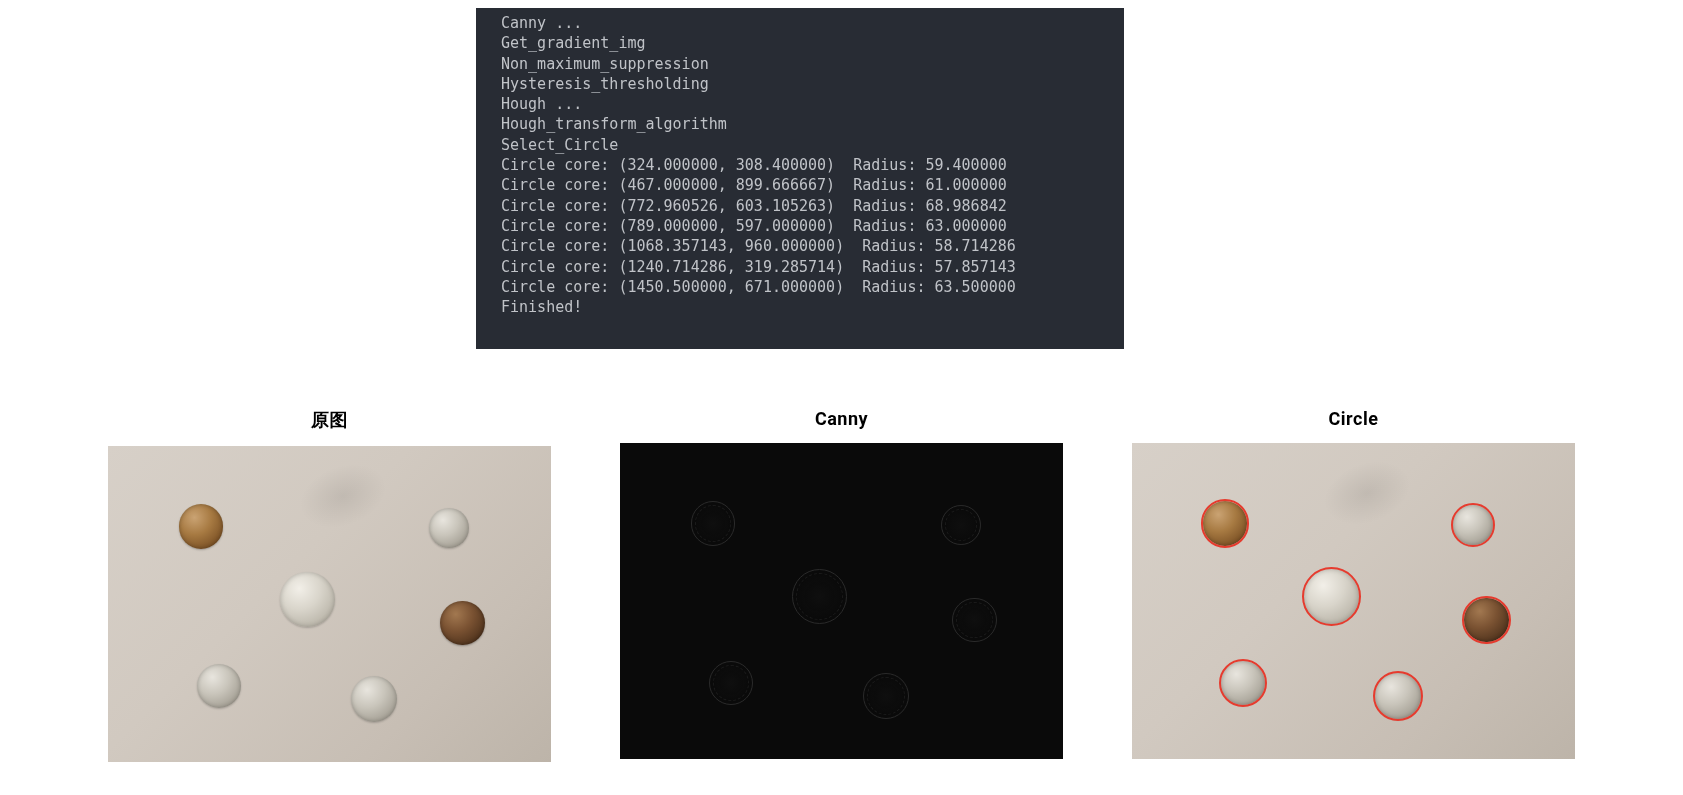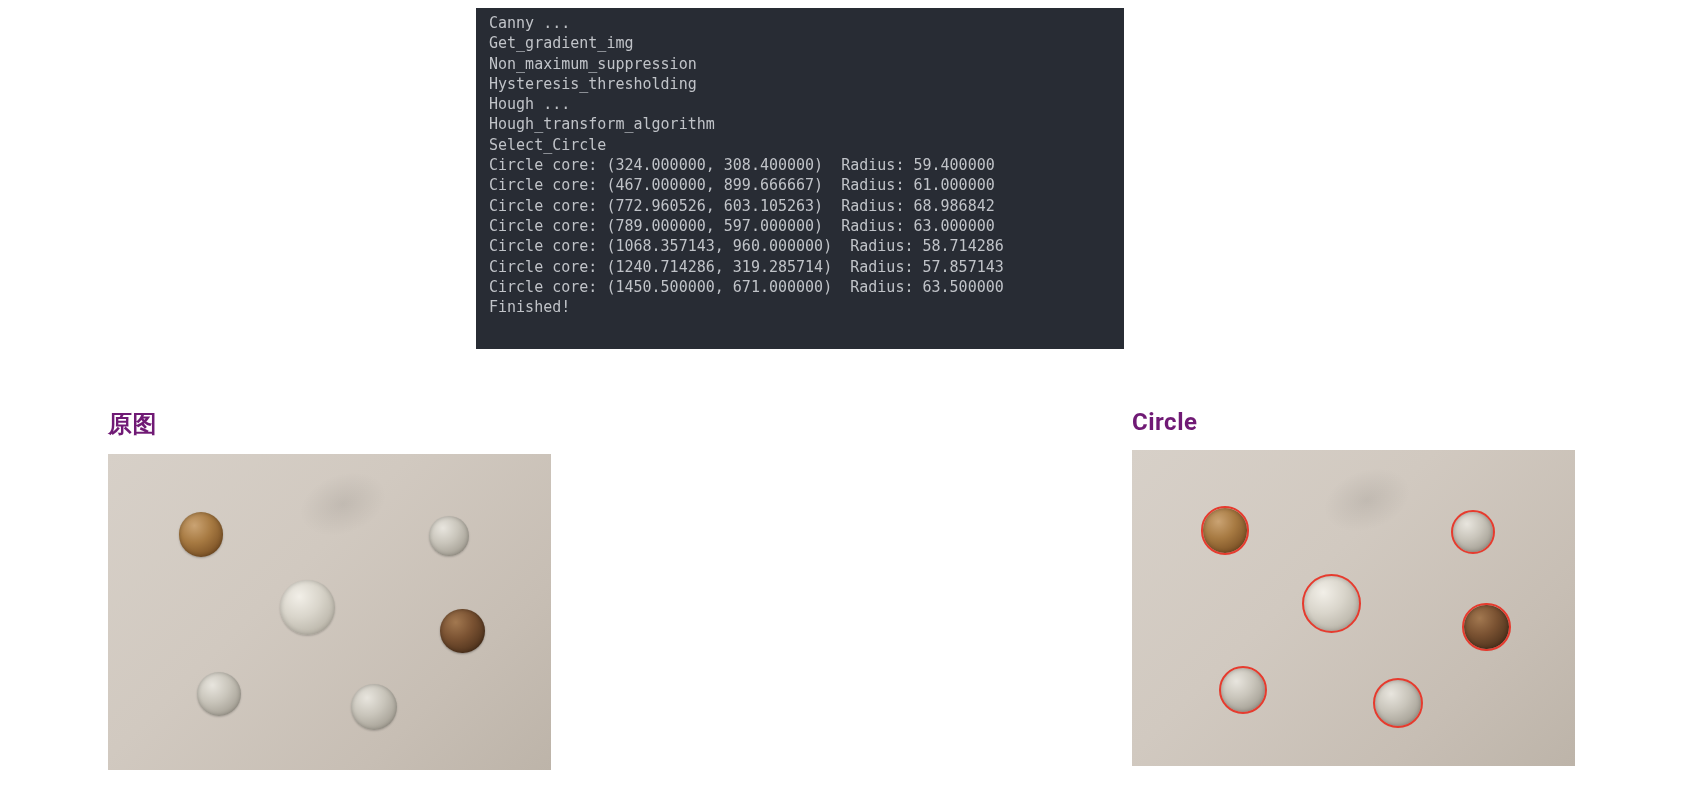--- a/index.html
+++ b/index.html
@@ -19,41 +19,42 @@
     left: 476px;
     top: 8px;
     width: 648px;
     height: 341px;
     background: #282c34;
     color: #c0c3c8;
     font-family: "DejaVu Sans Mono", "Consolas", "Menlo", monospace;
     font-size: 15px;
     line-height: 20.3px;
     white-space: pre;
-    padding: 5px 10px 5px 13px;
+    padding: 5px 10px 5px 25px;
     box-sizing: border-box;
     overflow: hidden;
   }
   .terminal .line { display: block; }
   .panels {
     position: absolute;
     left: 108px;
     top: 408px;
     width: 1467px;
     display: flex;
     justify-content: space-between;
   }
   .panel {
     width: 443px;
   }
   .panel h3 {
     margin: 0 0 14px 0;
-    color: #701a75;
+    color: #000000;
     font-weight: 700;
-    font-size: 24px;
+    font-size: 18px;
+    text-align: center;
     letter-spacing: 0.5px;
   }
   .imgbox {
     width: 443px;
     height: 316px;
     position: relative;
     overflow: hidden;
   }
   
   .imgbox.photo {
@@ -132,20 +133,31 @@
       <div class="imgbox photo" id="box-original">
           <div class="coin copper" style="left: 70.88px; top: 58.43px; width: 44.3px; height: 44.3px;"></div>
           <div class="coin silver" style="left: 321.175px; top: 62.225px; width: 39.87px; height: 39.87px;"></div>
           <div class="coin bigsilver" style="left: 171.662px; top: 125.572px; width: 55.375px; height: 55.375px;"></div>
           <div class="coin darkcopper" style="left: 332.25px; top: 154.81px; width: 44.3px; height: 44.3px;"></div>
           <div class="coin silver" style="left: 88.6px; top: 218.01px; width: 44.3px; height: 44.3px;"></div>
           <div class="coin silver" style="left: 242.542px; top: 229.542px; width: 46.515px; height: 46.515px;"></div>
         </div>
     </div>
 
+    <div class="panel">
+      <h3>Canny</h3>
+      <div class="imgbox black" id="box-canny">
+          <div class="edge" style="left: 70.88px; top: 58.43px; width: 44.3px; height: 44.3px;"></div>
+          <div class="edge" style="left: 321.175px; top: 62.225px; width: 39.87px; height: 39.87px;"></div>
+          <div class="edge" style="left: 171.662px; top: 125.572px; width: 55.375px; height: 55.375px;"></div>
+          <div class="edge" style="left: 332.25px; top: 154.81px; width: 44.3px; height: 44.3px;"></div>
+          <div class="edge" style="left: 88.6px; top: 218.01px; width: 44.3px; height: 44.3px;"></div>
+          <div class="edge" style="left: 242.542px; top: 229.542px; width: 46.515px; height: 46.515px;"></div>
+        </div>
+    </div>
 
     <div class="panel">
       <h3>Circle</h3>
       <div class="imgbox photo" id="box-hough">
           <div class="coin copper" style="left: 70.88px; top: 58.43px; width: 44.3px; height: 44.3px;"></div>
           <div class="ring" style="left: 68.88px; top: 56.43px; width: 48.3px; height: 48.3px;"></div>
           <div class="coin silver" style="left: 321.175px; top: 62.225px; width: 39.87px; height: 39.87px;"></div>
           <div class="ring" style="left: 319.175px; top: 60.225px; width: 43.87px; height: 43.87px;"></div>
           <div class="coin bigsilver" style="left: 171.662px; top: 125.572px; width: 55.375px; height: 55.375px;"></div>
           <div class="ring" style="left: 169.662px; top: 123.572px; width: 59.375px; height: 59.375px;"></div>

